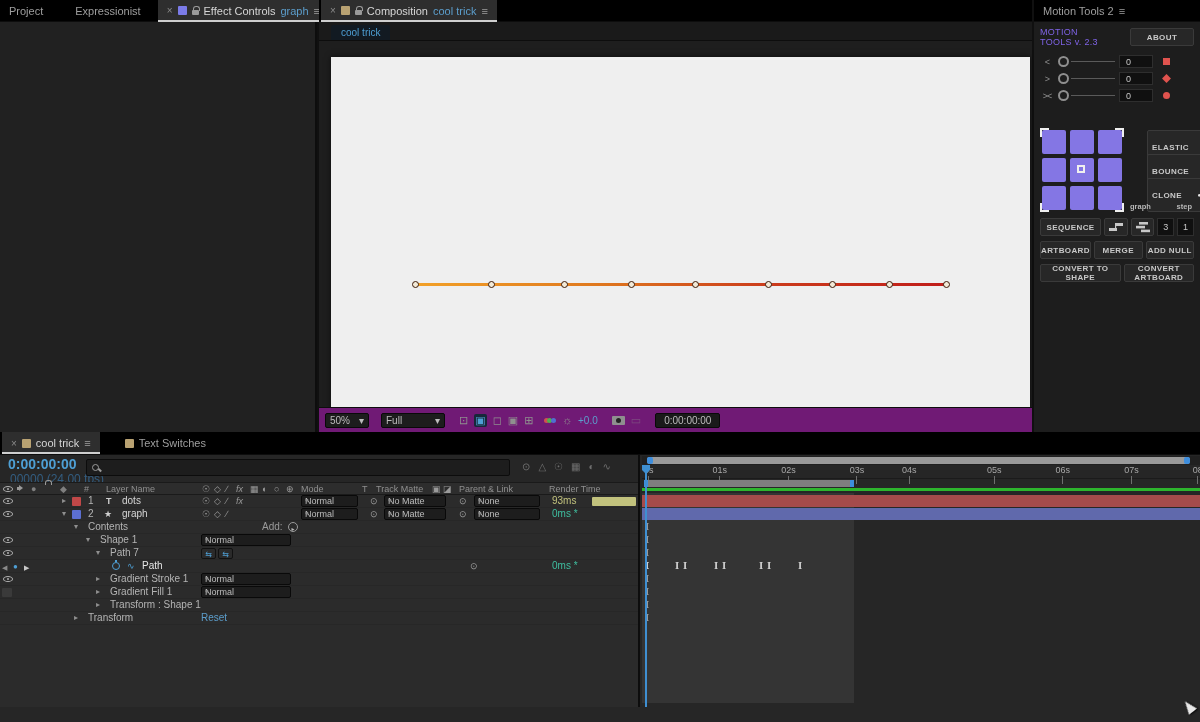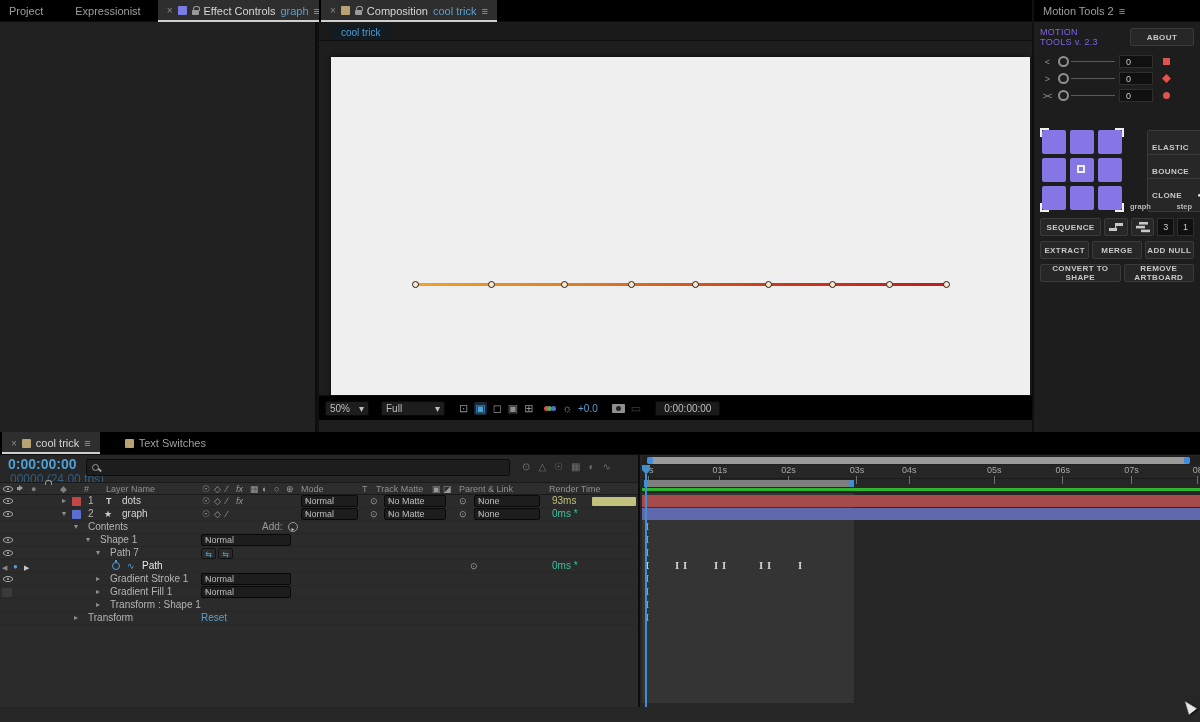--- a/index.html
+++ b/index.html
@@ -39,21 +39,21 @@
   #lp-overflow { margin-left:auto; padding-right:8px; color:#9e9e9e; font-size:11px; }
 
   #center-panel { position:absolute; left:319px; top:0; width:713px; height:432px; background:#1e1e1e; }
   #viewer-tabs { height:19px; background:#1a1a1a; display:flex; align-items:flex-end; padding-left:12px; border-bottom:1px solid #0d0d0d; }
   .viewer-tab { background:#121a22; color:#4e9fd4; font-size:10px; padding:2px 10px; border-radius:2px 2px 0 0; }
   #canvas { position:absolute; left:12px; top:57px; width:699px; height:352px; background:#efefef; box-shadow:0 0 6px rgba(0,0,0,.6); }
   #gline { position:absolute; left:84px; top:226px; width:531px; height:3px;
     background:linear-gradient(90deg,#f2a128,#e07a1f,#cb3c1c,#c01d1a); }
   .vdot { position:absolute; top:-2.5px; width:7px; height:7px; margin-left:-3.5px; border-radius:50%;
     background:#f2ead8; border:1.6px solid #3c1a08; }
-  #viewer-toolbar { position:absolute; left:0; bottom:12px; width:100%; height:22px; background:#000000;
+  #viewer-toolbar { position:absolute; left:0; bottom:0; width:100%; height:22px; background:#701a75;
     border-top:1px solid #0d0d0d; display:flex; align-items:center; gap:6px; padding:12px 6px; font-size:10px; }
   .vt-dd { position:relative; background:#1d1d1d; border:1px solid #090909; border-radius:2px; height:15px;
     display:flex; align-items:center; justify-content:space-between; padding:0 4px; color:#bdbdbd; }
   .vt-icon { font-size:11px; color:#8f8f8f; }
   .vt-icon.sel { color:#4e9fd4; background:#16283a; border-radius:2px; padding:0 1px; }
   .rgbdots { display:inline-flex; }
   .rgbdots i { width:5px; height:5px; border-radius:50%; display:inline-block; margin-left:-1.5px; }
   .cam { position:relative; width:13px; height:9px; background:#8f8f8f; border-radius:1px; }
   .cam::after { content:''; position:absolute; left:4px; top:2px; width:5px; height:5px; border-radius:50%; background:#232323; }
   .tc-box { background:#1a1a1a; border:1px solid #090909; border-radius:2px; padding:1px 8px; color:#bdbdbd; font-size:10px; }
@@ -326,36 +326,36 @@
               <rect x="1" y="4.8" width="9" height="2.6" fill="#c8c8c8"></rect>
               <rect x="6" y="8.6" width="9" height="2.6" fill="#c8c8c8"></rect>
             </svg>
         </div>
         <span class="seq-val" style="height:18px">3</span>
         <span class="seq-val" style="height:18px">1</span>
       </div>
 
       <div class="mt-row2" style="top:219px">
         <div class="mt-btn" style="flex:1;height:18px">
-            <span>EXTRACT</span>
+            <span>ARTBOARD</span>
           </div>
         <div class="mt-btn" style="flex:1;height:18px">
             <span>MERGE</span>
           </div>
         <div class="mt-btn" style="flex:1;height:18px">
             <span>ADD NULL</span>
           </div>
       </div>
 
       <div class="mt-row2" style="top:242px">
         <div class="mt-btn" style="flex:1.15;height:18px">
             <span>CONVERT TO SHAPE</span>
           </div>
         <div class="mt-btn" style="flex:1;height:18px">
-            <span>REMOVE ARTBOARD</span>
+            <span>CONVERT ARTBOARD</span>
           </div>
       </div>
     </div>
   </div>
 
   <div id="timeline">
     <div class="tabbar" id="tl-tabs">
       <div class="tab active" style="margin-left:2px;">
         <span class="close-glyph">×</span>
         <span class="sq" style="background:#b9a272"></span>

